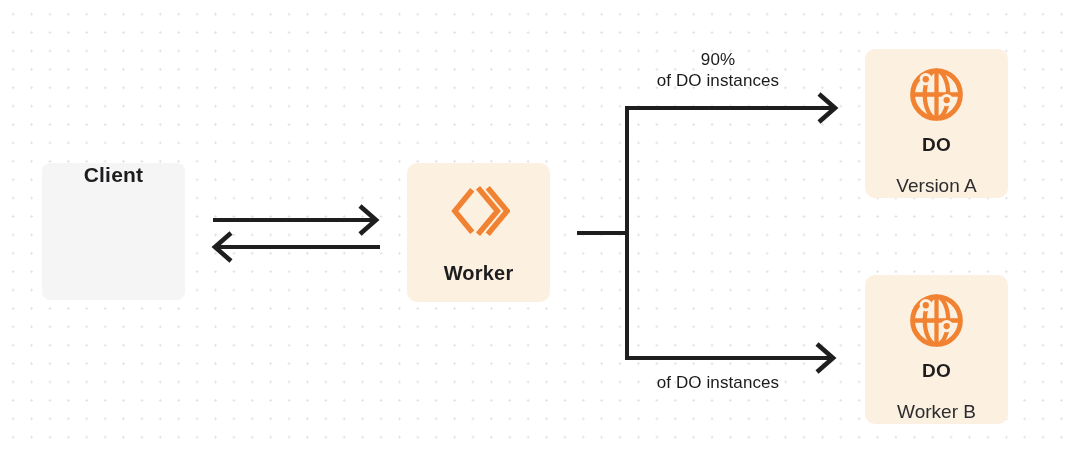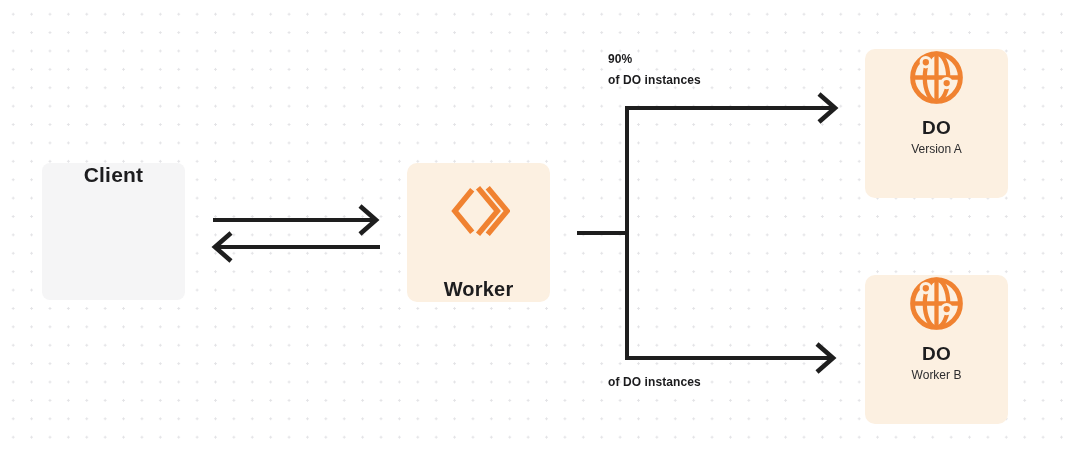--- a/index.html
+++ b/index.html
@@ -30,40 +30,41 @@
     font-size:21px;font-weight:bold;color:#1d1d1f;letter-spacing:.2px;
   }
   .worker-box{
     left:407px;top:163px;width:143px;height:139px;
     background:#fcf0e1;border-radius:10px;
     justify-content:flex-start;
     padding-top:17px;
   }
   .worker-label{
     font-size:20px;font-weight:bold;color:#1d1d1f;
-    margin-top:32px;letter-spacing:.2px;
+    margin-top:16px;letter-spacing:.2px;
   }
   .do-box{
     left:865px;width:143px;height:149px;
     background:#fcf0e1;border-radius:10px;
     justify-content:flex-start;
+    padding-top:17px;
   }
   .do-a-box{top:49px;}
   .do-b-box{top:275px;}
   .do-title{
     font-size:19px;font-weight:bold;color:#1d1d1f;
     margin-top:7px;letter-spacing:.3px;
   }
   .do-subtitle{
-    font-size:12px;font-weight:normal;color:#2c2c2e;
-    margin-top:3px;
+    font-size:19px;font-weight:normal;color:#2c2c2e;
+    margin-top:19px;
   }
   .edge-label{
-    position:absolute;width:220px;text-align:left;
-    font-size:12px;font-weight:bold;color:#1b1b1d;
+    position:absolute;width:220px;text-align:center;
+    font-size:17px;font-weight:normal;color:#1b1b1d;
     line-height:21px;letter-spacing:.1px;
   }
   .edge-label-top{left:608px;top:49px;}
   .edge-label-bottom{left:608px;top:372px;}
   .connectors{position:absolute;left:0;top:0;width:1072px;height:452px;}
 </style>
 </head>
 <body>
 
 <div class="canvas">

